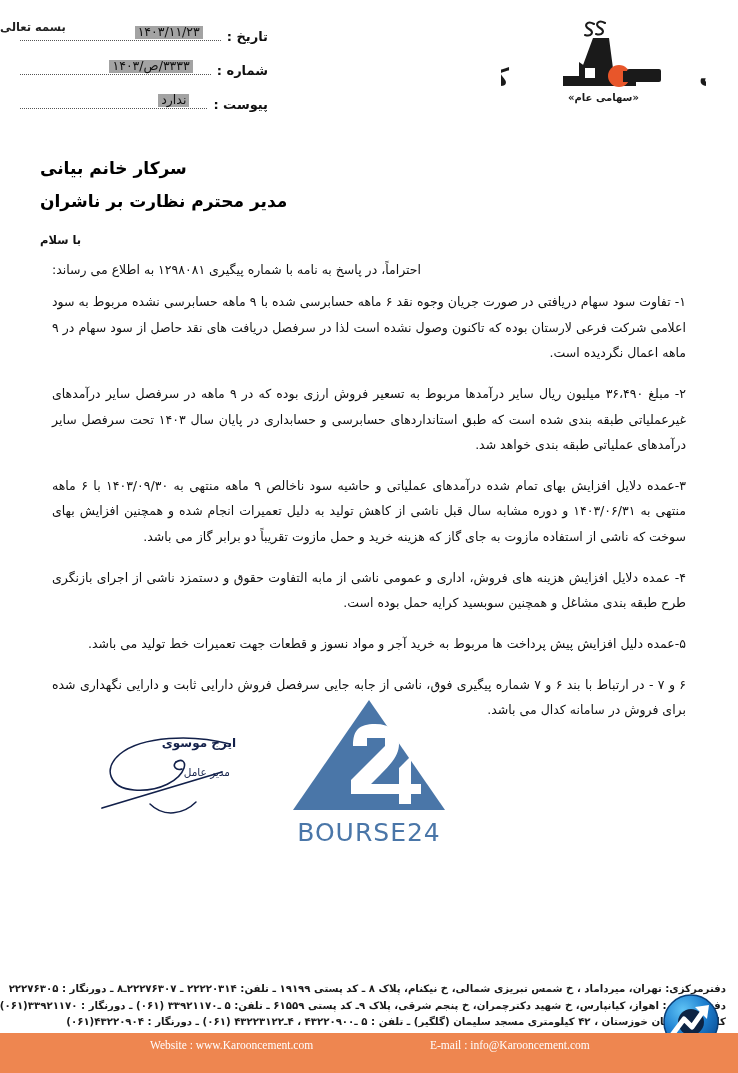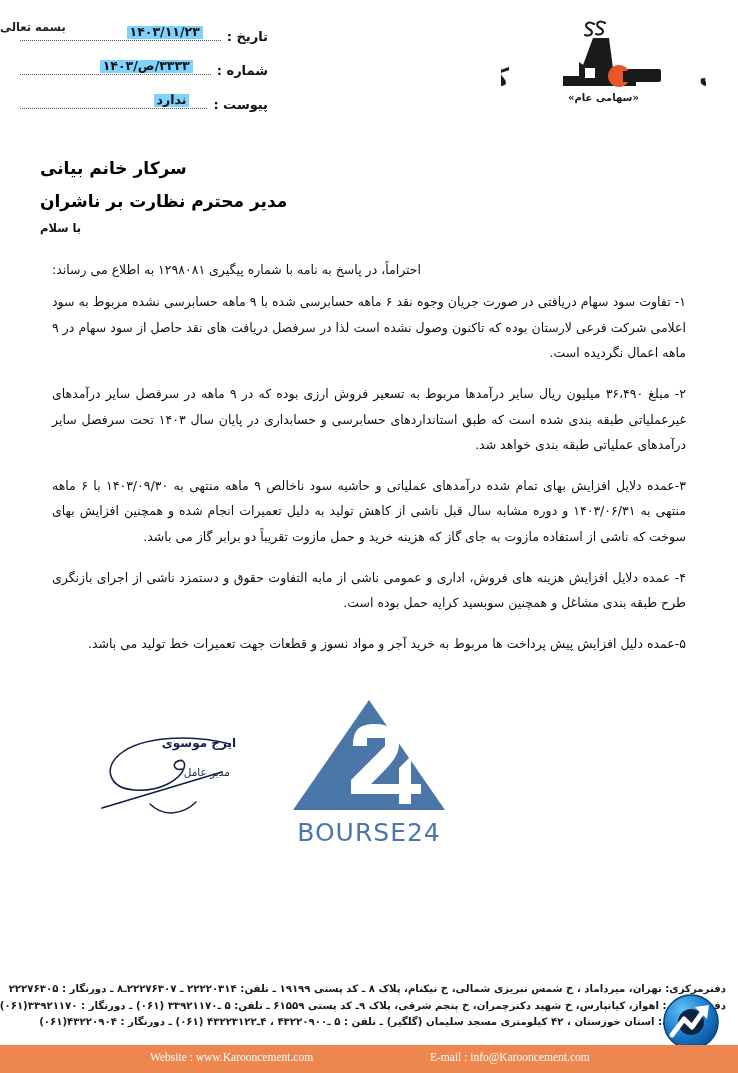--- a/index.html
+++ b/index.html
@@ -53,24 +53,24 @@
     position: relative;
     height: 14px;
     overflow: hidden;
     border-bottom: 1.5px dotted #555;
     margin: 0 2px 2px 2px;
   }
   .meta-value {
     position: absolute;
     top: -2px;
     right: 18px;
-    background: #7dd3fc;
+    background: #a3a3a3;
     padding: 0 3px;
     font-size: 12.5px;
-    font-weight: bold;
+    font-weight: normal;
     color: #111;
     direction: ltr;
     unicode-bidi: plaintext;
   }
 
   .besmeh {
     position: absolute;
     top: 20px;
     left: 0; right: 0;
     text-align: left;
@@ -115,21 +115,21 @@
     font-size: 17px;
     font-weight: bold;
     color: #000;
     letter-spacing: 0px;
     margin-bottom: 13px;
   }
   .addr-line2 {
     font-size: 17px;
     font-weight: bold;
     color: #000;
-    margin-bottom: 10px;
+    margin-bottom: 22px;
   }
   .addr-greeting {
     font-size: 11.5px;
     color: #111;
     font-weight: bold;
   }
 
   
   .body-text {
     position: absolute;
@@ -204,34 +204,33 @@
     direction: ltr;
   }
 
   
   .footer-lines {
     position: absolute;
     bottom: 42px;
     right: 12px;
     left: 12px;
     direction: rtl;
-    text-align: center;
   }
   .footer-line {
     font-size: 10.2px;
     color: #1a1a1a;
     line-height: 1.62;
     white-space: nowrap;
     font-weight: bold;
   }
   .footer-bar {
     position: absolute;
     bottom: 0;
     left: 0; right: 0;
-    height: 28px;
+    height: 40px;
     background: linear-gradient(180deg,#f08a4b 0%, #ec7f3e 50%, #e8musician 100%);
     background: #ee8650;
   }
   .footer-bar-inner {
     position: relative;
     height: 28px;
     direction: ltr;
   }
   .fb-site {
     position: absolute;
@@ -322,20 +321,21 @@
     <div class="addr-greeting">با سلام</div>
   </div>
 
   <div class="body-text">
     <div class="intro">احتراماً، در پاسخ به نامه با شماره پیگیری ۱۲۹۸۰۸۱ به اطلاع می رساند:</div>
     <div class="para">۱- تفاوت سود سهام دریافتی در صورت جریان وجوه نقد ۶ ماهه حسابرسی شده با ۹ ماهه حسابرسی نشده مربوط به سود اعلامی شرکت فرعی لارستان بوده که تاکنون وصول نشده است لذا در سرفصل دریافت های نقد حاصل از سود سهام در ۹ ماهه اعمال نگردیده است.</div>
     <div class="para">۲- مبلغ ۳۶،۴۹۰ میلیون ریال سایر درآمدها مربوط به تسعیر فروش ارزی بوده که در ۹ ماهه در سرفصل سایر درآمدهای غیرعملیاتی طبقه بندی شده است که طبق استانداردهای حسابرسی و حسابداری در پایان سال ۱۴۰۳ تحت سرفصل سایر درآمدهای عملیاتی طبقه بندی خواهد شد.</div>
     <div class="para">۳-عمده دلایل افزایش بهای تمام شده درآمدهای عملیاتی و حاشیه سود ناخالص ۹ ماهه منتهی به ۱۴۰۳/۰۹/۳۰ با ۶ ماهه منتهی به ۱۴۰۳/۰۶/۳۱ و دوره مشابه سال قبل ناشی از کاهش تولید به دلیل تعمیرات انجام شده و همچنین افزایش بهای سوخت که ناشی از استفاده مازوت به جای گاز که هزینه خرید و حمل مازوت تقریباً دو برابر گاز می باشد.</div>
     <div class="para">۴- عمده دلایل افزایش هزینه های فروش، اداری و عمومی ناشی از مابه التفاوت حقوق و دستمزد ناشی از اجرای بازنگری طرح طبقه بندی مشاغل و همچنین سوبسید کرایه حمل بوده است.</div>
     <div class="para">۵-عمده دلیل افزایش پیش پرداخت ها مربوط به خرید آجر و مواد نسوز و قطعات جهت تعمیرات خط تولید می باشد.</div>
+    <div class="para">۶ و ۷ - در ارتباط با بند ۶ و ۷ شماره پیگیری فوق، ناشی از جابه جایی سرفصل فروش دارایی ثابت و دارایی نگهداری شده برای فروش در سامانه کدال می باشد.</div>
   </div>
 
   <div class="signature">
     <div class="sig-name">ایرج موسوی</div>
     <div class="sig-title">مدیر عامل</div>
     <svg class="sig-ink" width="210" height="110" viewBox="0 0 210 110">
       <path d="M158 18 C 120 8, 70 10, 48 28 C 30 43, 38 62, 62 64 C 88 66, 108 54, 112 42 C 114 36, 110 32, 104 36" fill="none" stroke="#12204a" stroke-width="1.6" stroke-linecap="round"></path>
       <path d="M104 36 C 100 40, 104 45, 110 43" fill="none" stroke="#12204a" stroke-width="1.6" stroke-linecap="round"></path>
       <path d="M30 82 L150 46" fill="none" stroke="#12204a" stroke-width="1.8" stroke-linecap="round"></path>
       <path d="M78 78 C 92 92, 112 88, 124 76" fill="none" stroke="#12204a" stroke-width="1.5" stroke-linecap="round"></path>

